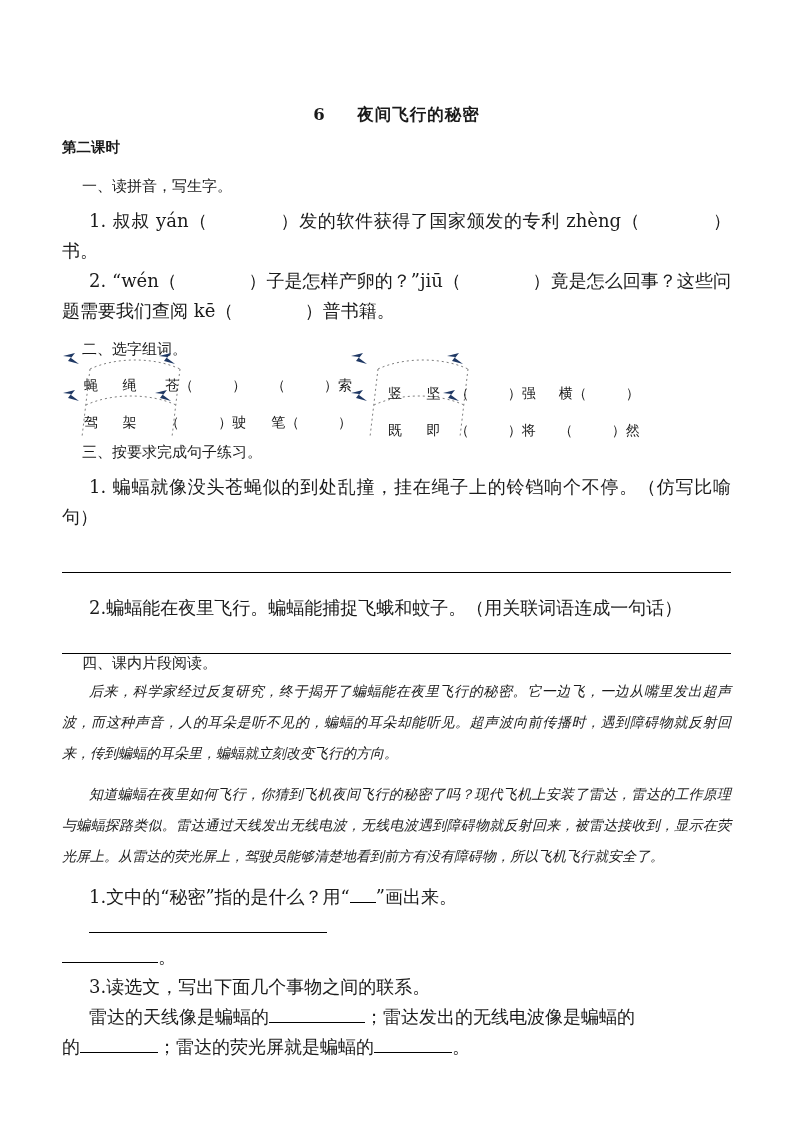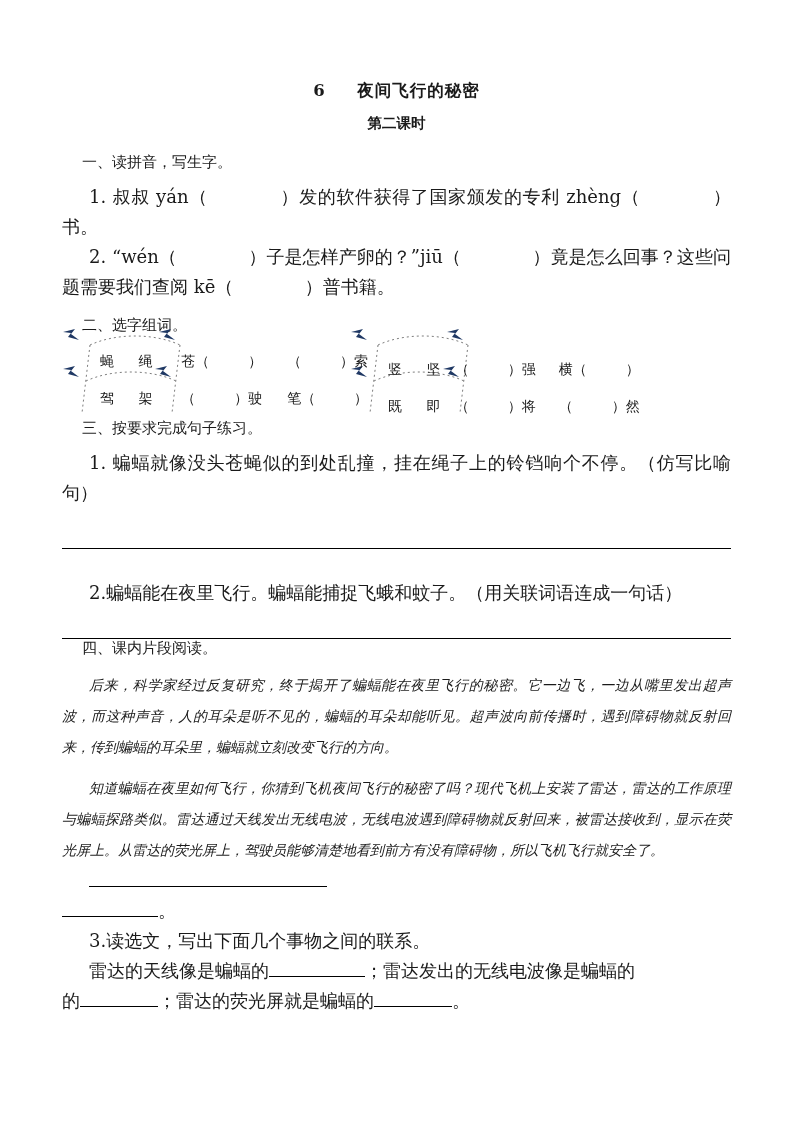--- a/index.html
+++ b/index.html
@@ -23,25 +23,24 @@
     padding: 0 62px;
   }
 
   
   .doc-title {
     text-align: center;
     font-size: 16.5px;
     font-weight: bold;
     letter-spacing: 1px;
     margin: 0;
-    padding-top: 80px;
+    padding-top: 104px;
     font-family: "DejaVu Serif", serif;
   }
   .doc-subtitle {
-    text-align: center;
     font-size: 14.5px;
     font-weight: bold;
     margin: 0;
     padding-top: 12px;
     font-family: "DejaVu Serif", serif;
   }
 
   
   .sec-head {
     font-size: 15px;
@@ -187,21 +186,21 @@
     <svg class="arrow" style="left:384px; top:-16px" width="20" height="16" viewBox="0 0 20 16">
       <path d="M1,5 L13,2 L9,7 L17,13 L6,10 L9,6 Z" fill="#1f3864"></path>
     </svg>
     <svg class="arrow" style="left:288px; top:21px" width="20" height="16" viewBox="0 0 20 16">
       <path d="M1,5 L13,2 L9,7 L17,13 L6,10 L9,6 Z" fill="#1f3864"></path>
     </svg>
     <svg class="arrow" style="left:380px; top:21px" width="20" height="16" viewBox="0 0 20 16">
       <path d="M1,5 L13,2 L9,7 L17,13 L6,10 L9,6 Z" fill="#1f3864"></path>
     </svg>
 
-    <div class="pick-group" style="left:28px; top:0">
+    <div class="pick-group" style="left:12px; top:0">
       <div class="pick-row">
         <span class="pick-char">蝇</span>
         <span class="pick-char">绳</span>
         <span class="gap-sm"></span>
         <span class="pick-par">苍（</span>
         <span style="display:inline-block;width:30px"></span>
         <span class="pick-par">）</span>
         <span style="display:inline-block;width:16px"></span>
         <span class="pick-par">（</span>
         <span style="display:inline-block;width:30px"></span>
@@ -247,30 +246,33 @@
     </div>
   </div>
 
   <div class="sec-head" style="margin-top:2px">三、按要求完成句子练习。</div>
 
   <div class="ptext indent" style="margin-top:10px">1. 蝙蝠就像没头苍蝇似的到处乱撞，挂在绳子上的铃铛响个不停。（仿写比喻句）</div>
 
   <div style="height:40px"></div>
   <hr class="rule">
 
-  <div class="ptext indent" style="margin-top:29px">2.蝙蝠能在夜里飞行。蝙蝠能捕捉飞蛾和蚊子。（用关联词语连成一句话）</div>
+  <div class="ptext indent" style="margin-top:20px">2.蝙蝠能在夜里飞行。蝙蝠能捕捉飞蛾和蚊子。（用关联词语连成一句话）</div>
 
   <div style="height:30px"></div>
   <hr class="rule">
 
   <div class="sec-head" style="margin-top:0">四、课内片段阅读。</div>
 
-  <div class="ptext kai indent" style="margin-top:12px">后来，科学家经过反复研究，终于揭开了蝙蝠能在夜里飞行的秘密。它一边飞，一边从嘴里发出超声波，而这种声音，人的耳朵是听不见的，蝙蝠的耳朵却能听见。超声波向前传播时，遇到障碍物就反射回来，传到蝙蝠的耳朵里，蝙蝠就立刻改变飞行的方向。</div>
+  <div class="ptext kai indent" style="margin-top:3px">后来，科学家经过反复研究，终于揭开了蝙蝠能在夜里飞行的秘密。它一边飞，一边从嘴里发出超声波，而这种声音，人的耳朵是听不见的，蝙蝠的耳朵却能听见。超声波向前传播时，遇到障碍物就反射回来，传到蝙蝠的耳朵里，蝙蝠就立刻改变飞行的方向。</div>
   <div class="ptext kai indent" style="margin-top:10px">知道蝙蝠在夜里如何飞行，你猜到飞机夜间飞行的秘密了吗？现代飞机上安装了雷达，雷达的工作原理与蝙蝠探路类似。雷达通过天线发出无线电波，无线电波遇到障碍物就反射回来，被雷达接收到，显示在荧光屏上。从雷达的荧光屏上，驾驶员能够清楚地看到前方有没有障碍物，所以飞机飞行就安全了。</div>
 
+  <div class="ptext indent" style="margin-top:10px">
+    <span>1.文中的“秘密”指的是什么？用“</span><span class="blank b-tiny"></span><span>”画出来。</span>
+  </div>
 
   <div class="ptext indent">
     <span class="blank b-xlong"></span>
   </div>
   <div class="ptext">
     <span class="blank b-long"></span><span>。</span>
   </div>
 
   <div class="ptext indent">3.读选文，写出下面几个事物之间的联系。</div>
 

